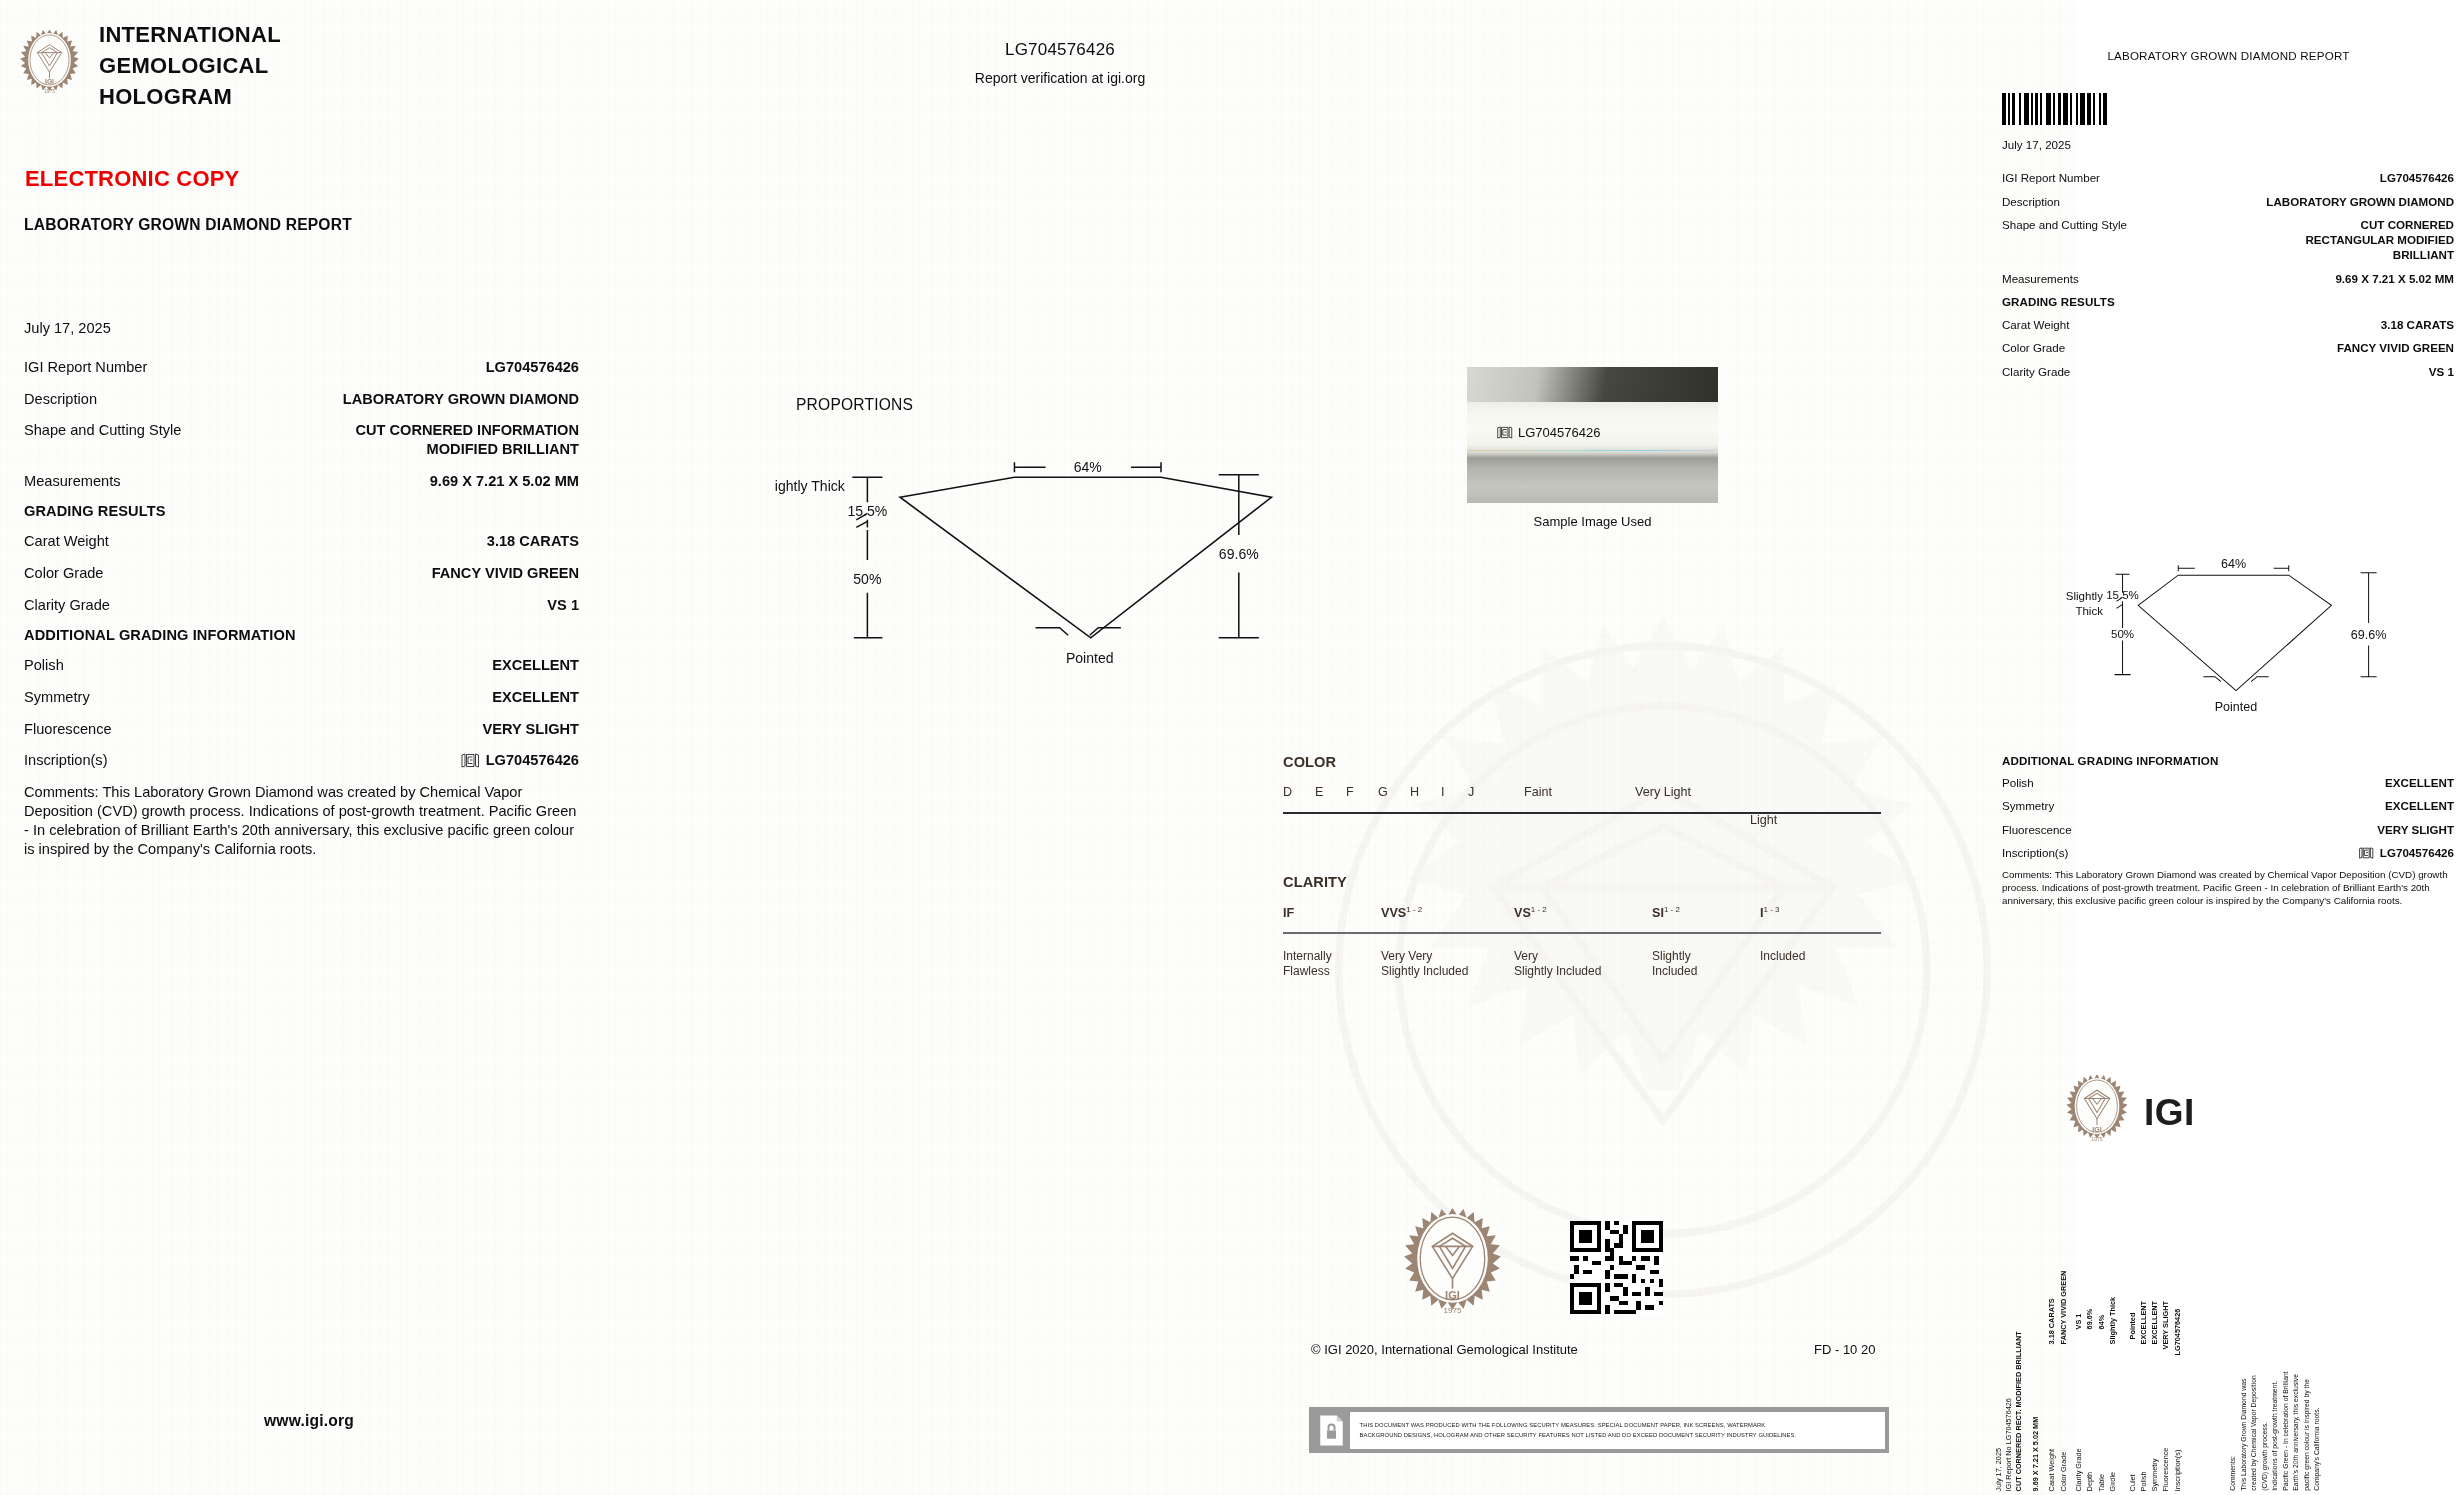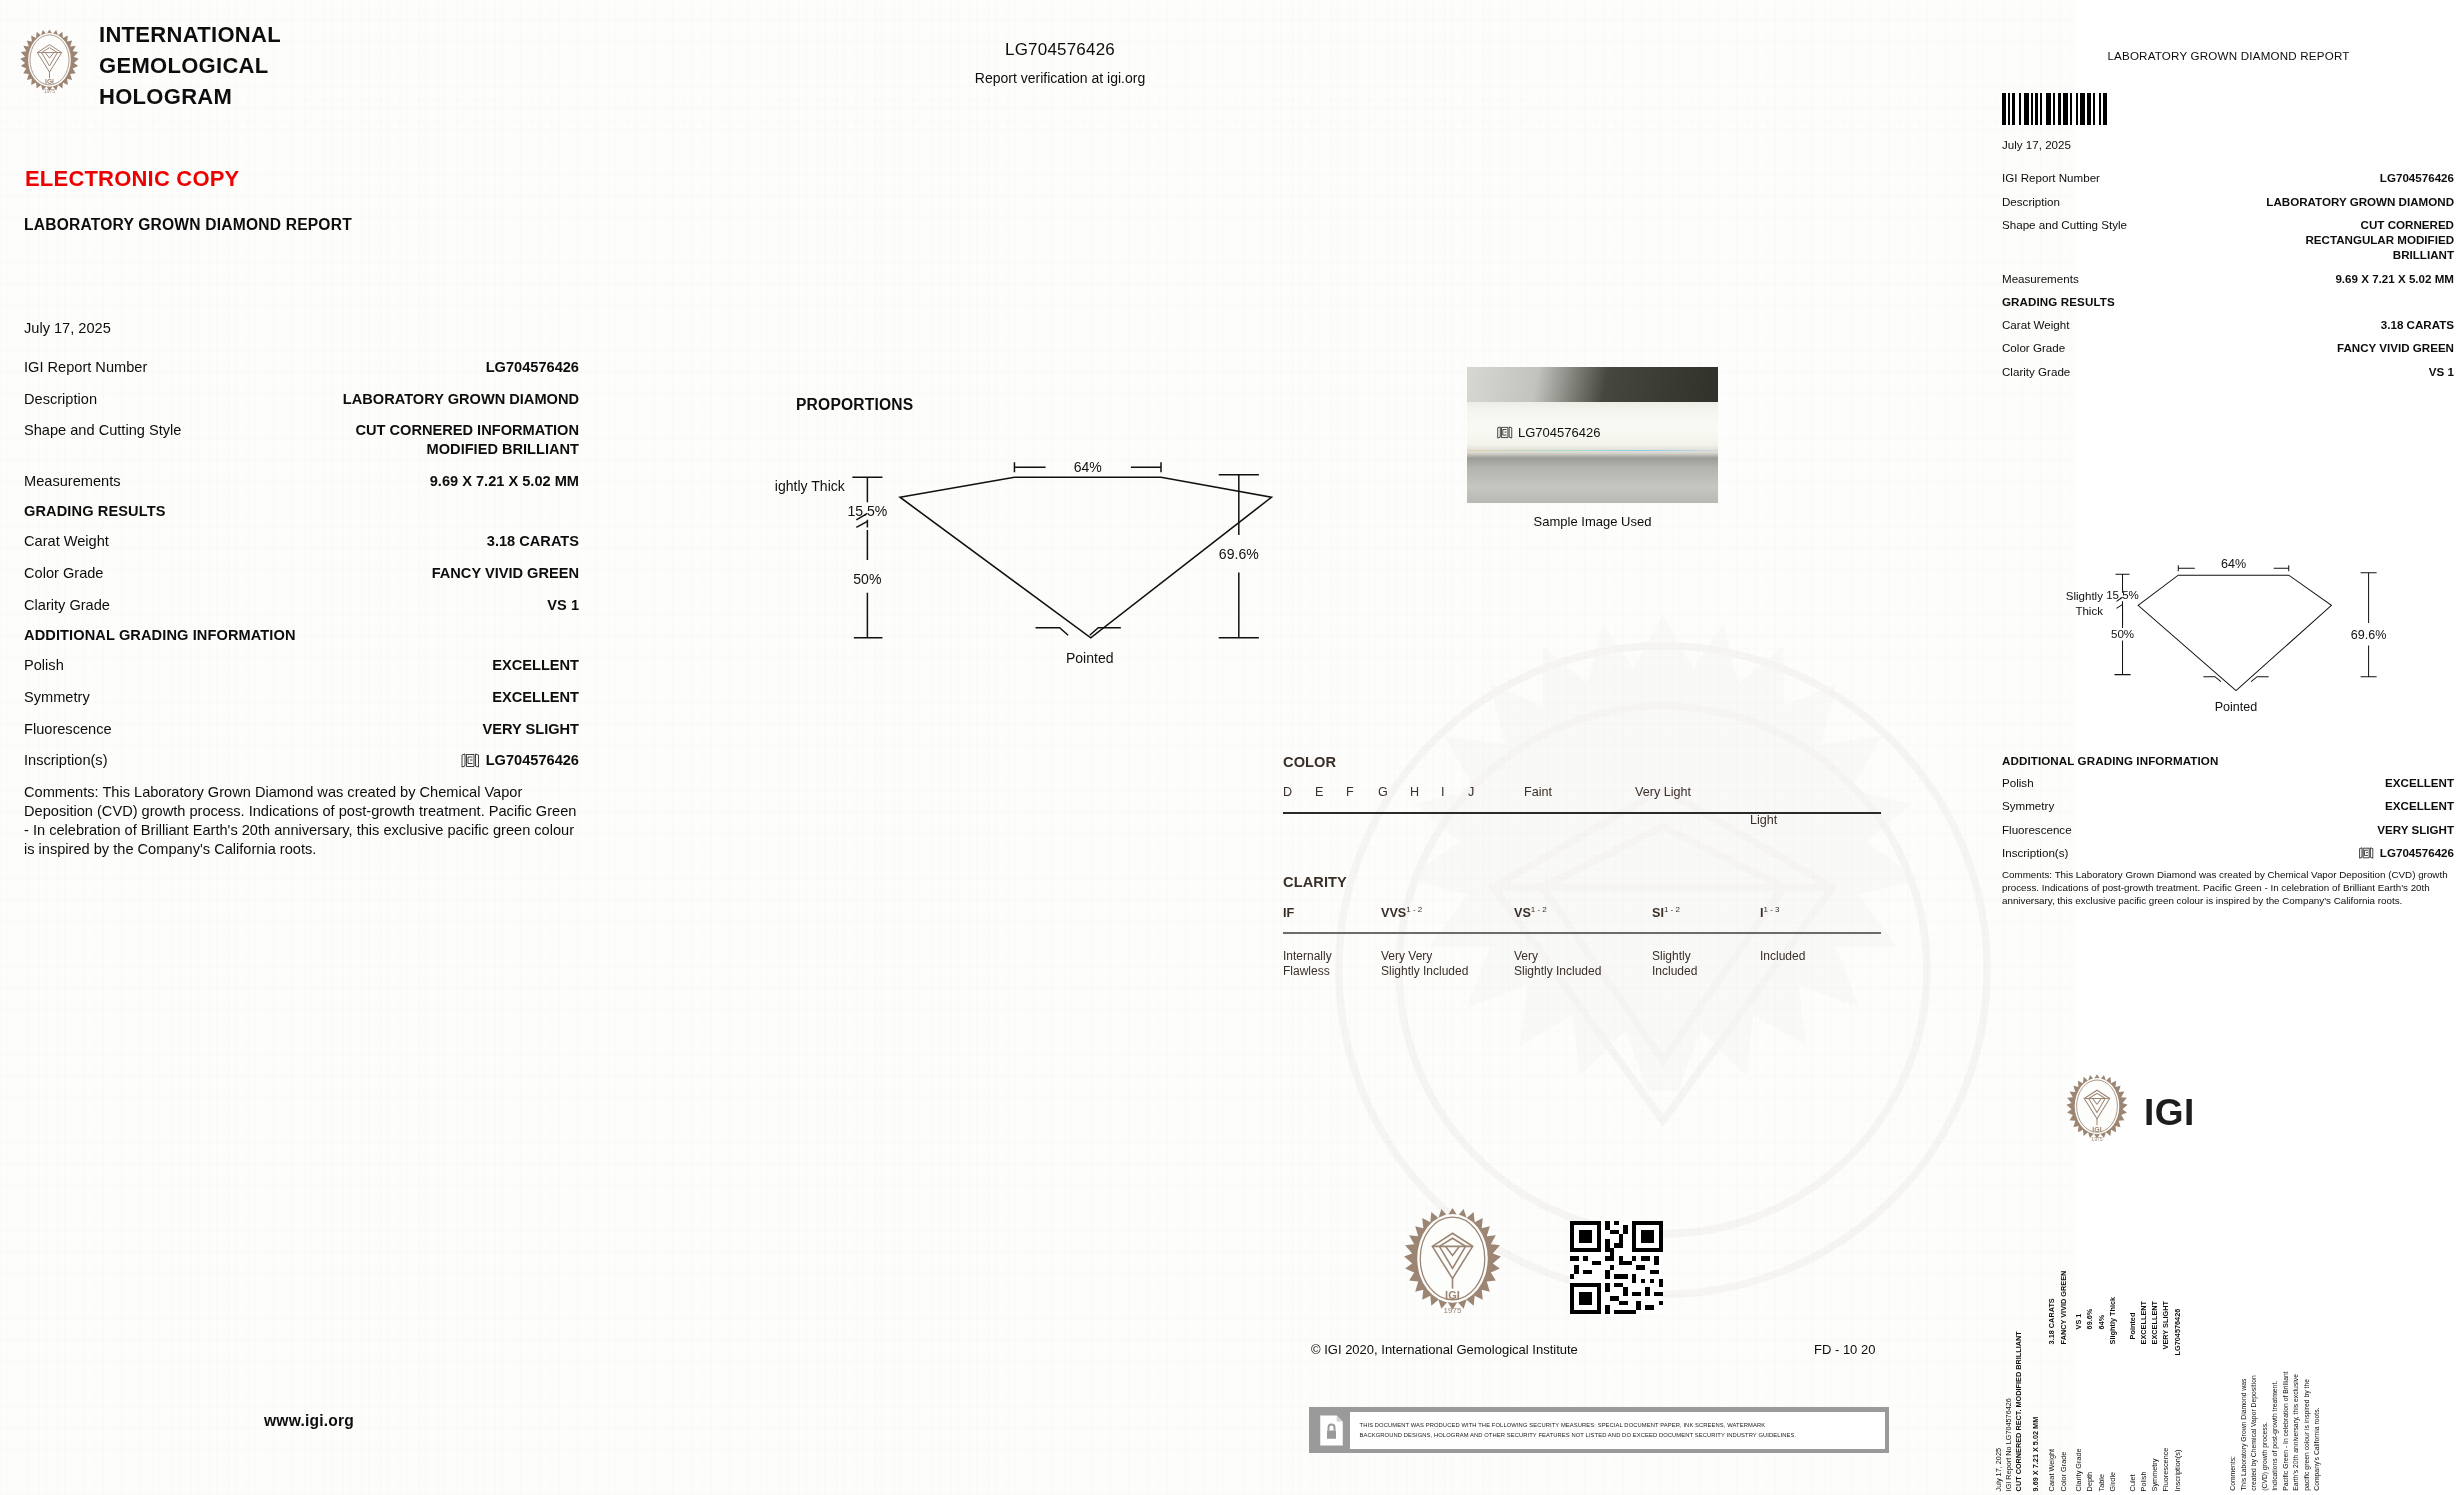--- a/index.html
+++ b/index.html
@@ -66,21 +66,21 @@
   .mid-report-no {
     position: absolute; left: 216px; top: 40px; width: 452px;
     text-align: center; font-size: 17px; letter-spacing: 0.2px;
   }
   .mid-verify {
     position: absolute; left: 216px; top: 70px; width: 452px;
     text-align: center; font-size: 14px;
   }
   .proportions-title {
     position: absolute; left: 178px; top: 396px;
-    font-size: 15.6px; font-weight: bold; letter-spacing: 0.2px;
+    font-size: 15.6px; font-weight: normal; letter-spacing: 0.2px;
   }
   .prop-svg { position: absolute; left: 156px; top: 427px; }
 
   
   .sample-wrap { position: absolute; left: 849px; top: 367px; width: 251px; }
   .sample-img {
     width: 251px; height: 136px;
     background:
       linear-gradient(180deg,
         #8d8e88 0%, #7c7d76 9%,

